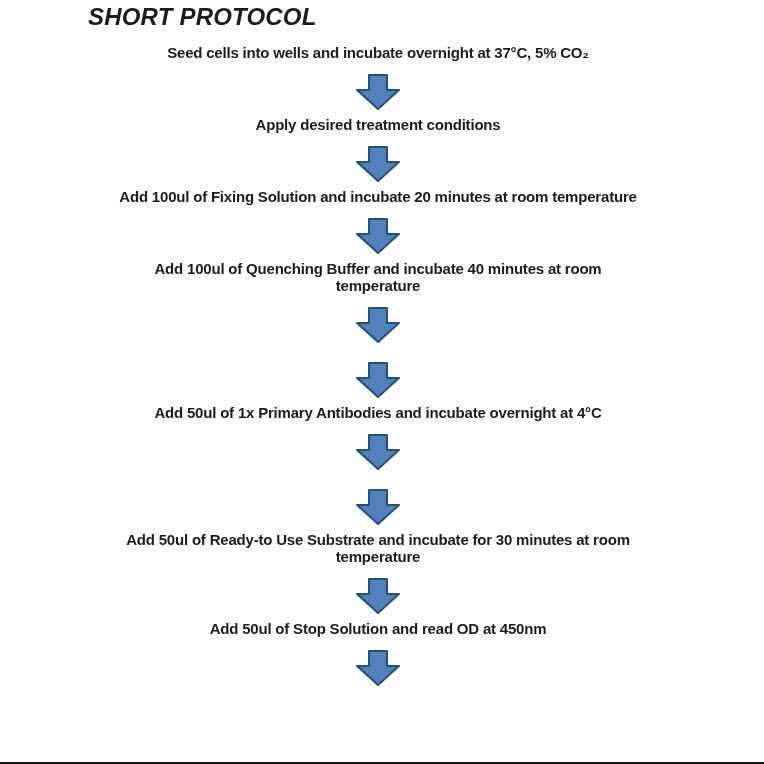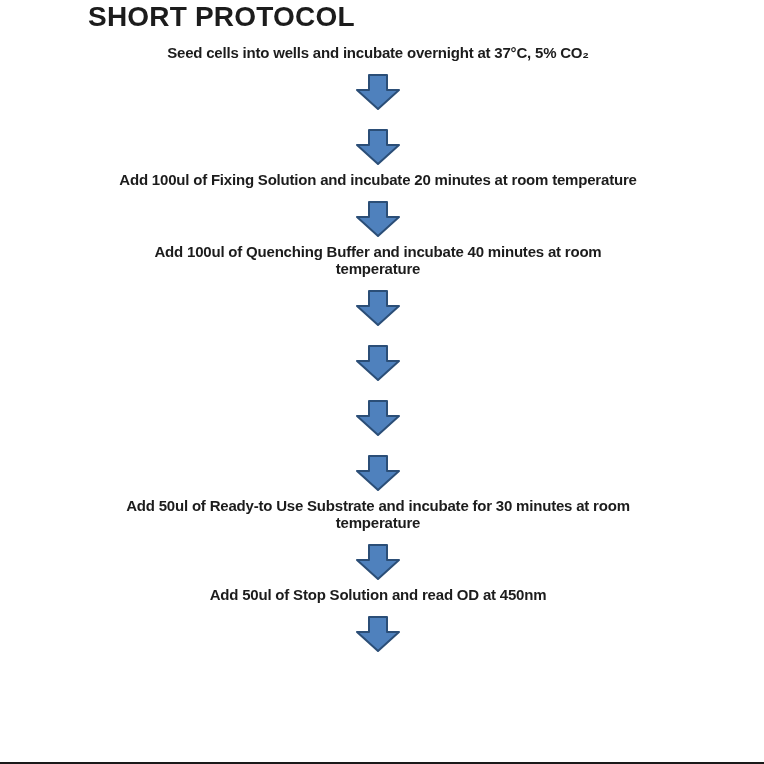--- a/index.html
+++ b/index.html
@@ -14,25 +14,26 @@
   body{
     width:764px;height:764px;
     background:var(--background);
     font-family:"Liberation Sans","DejaVu Sans",sans-serif;
     overflow:hidden;
     position:relative;
   }
   .title{
     margin:0 0 15px 0;
     padding:5px 0 0 88px;
-    font-size:28px;
+    font-size:24px;
     line-height:24px;
     font-weight:bold;
     letter-spacing:0.2px;
     color:var(--text-color);
+    font-style:italic;
   }
   .flow{
     display:flex;
     flex-direction:column;
     align-items:center;
     width:100%;
     padding-right:8px;
   }
   .step{
     font-size:15px;
@@ -72,20 +73,21 @@
 <div class="flow">
 
   <div class="step">Seed cells into wells and incubate overnight at 37°C, 5% CO₂</div>
 
   <div class="arrow">
     <svg width="46" height="36" viewBox="0 0 46 36">
         <polygon points="14,1 32,1 32,16 44,16 23,35 2,16 14,16"></polygon>
       </svg>
   </div>
 
+  <div class="step">Apply desired treatment conditions</div>
 
   <div class="arrow">
     <svg width="46" height="36" viewBox="0 0 46 36">
         <polygon points="14,1 32,1 32,16 44,16 23,35 2,16 14,16"></polygon>
       </svg>
   </div>
 
   <div class="step">Add 100ul of Fixing Solution and incubate 20 minutes at room temperature</div>
 
   <div class="arrow">
@@ -103,20 +105,21 @@
       </svg>
   </div>
 
 
   <div class="arrow">
     <svg width="46" height="36" viewBox="0 0 46 36">
         <polygon points="14,1 32,1 32,16 44,16 23,35 2,16 14,16"></polygon>
       </svg>
   </div>
 
+  <div class="step">Add 50ul of 1x Primary Antibodies and incubate overnight at 4°C</div>
 
   <div class="arrow">
     <svg width="46" height="36" viewBox="0 0 46 36">
         <polygon points="14,1 32,1 32,16 44,16 23,35 2,16 14,16"></polygon>
       </svg>
   </div>
 
 
   <div class="arrow">
     <svg width="46" height="36" viewBox="0 0 46 36">

